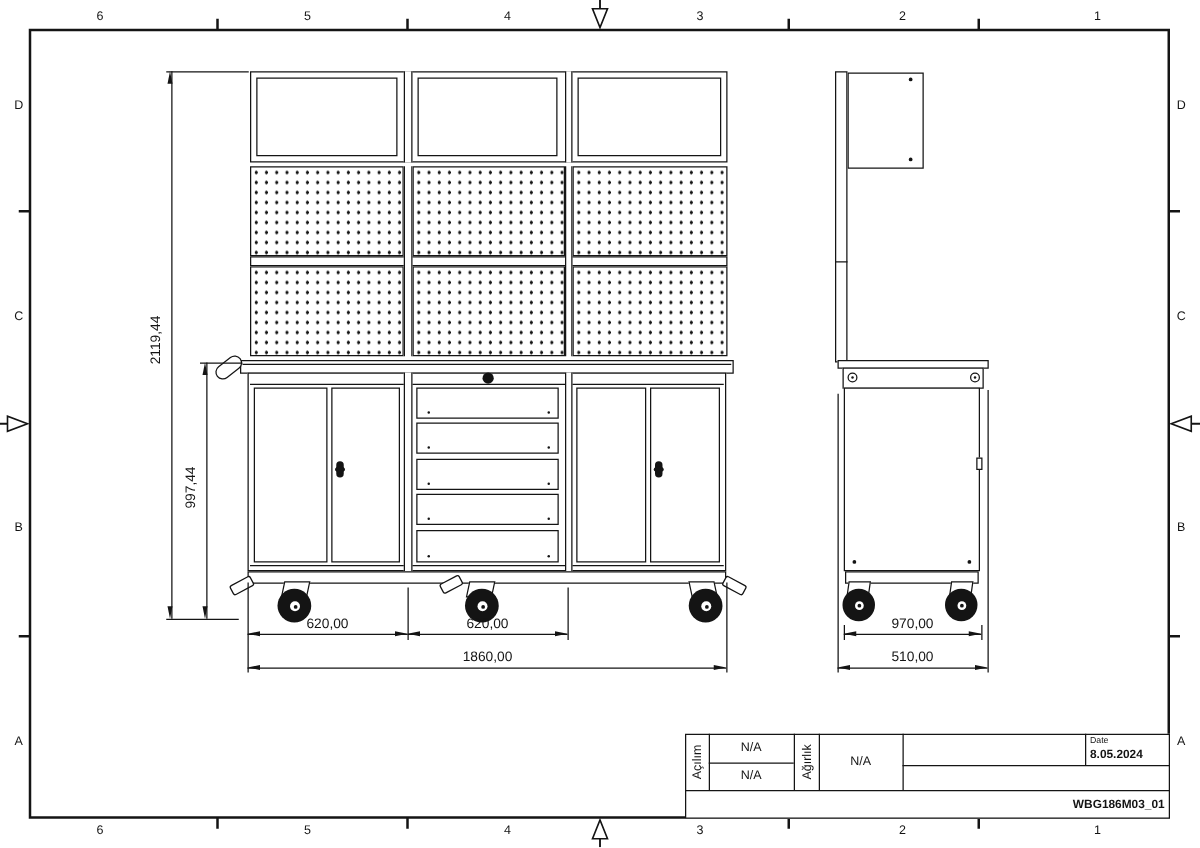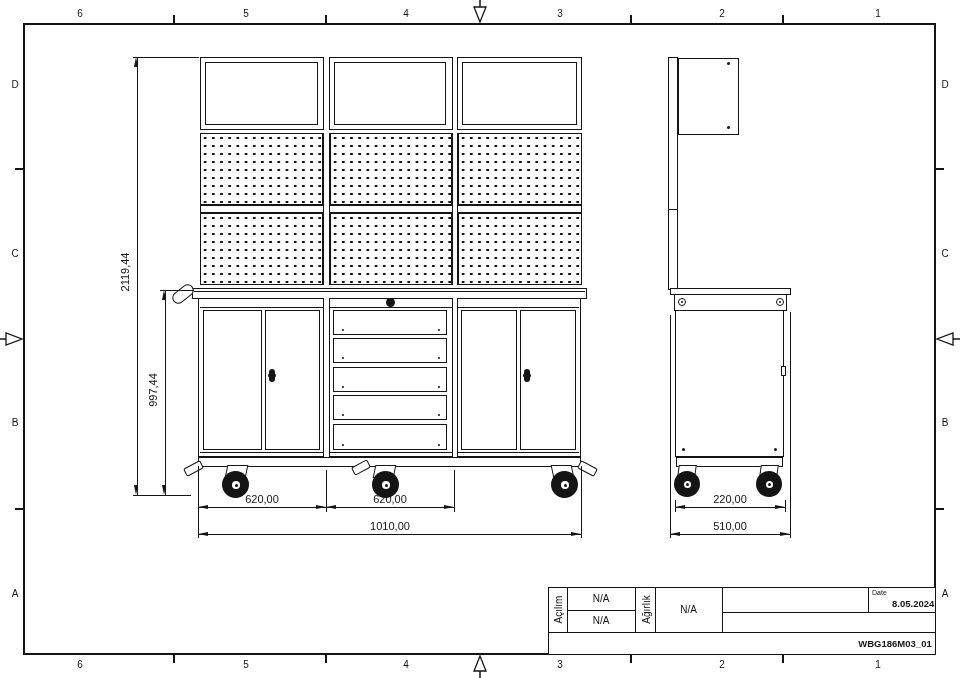--- a/index.html
+++ b/index.html
@@ -176,21 +176,21 @@
     <div class="t" style="left:202px;top:493px;width:120px;">620,00</div>
 
     <div class="ln" style="left:326px;top:507px;width:128px;height:1px;"></div>
     <div class="arw l" style="left:326px;top:505px;"></div>
     <div class="arw r" style="left:444px;top:505px;"></div>
     <div class="t" style="left:330px;top:493px;width:120px;">620,00</div>
 
     <div class="ln" style="left:198px;top:534px;width:383px;height:1px;"></div>
     <div class="arw l" style="left:198px;top:532px;"></div>
     <div class="arw r" style="left:571px;top:532px;"></div>
-    <div class="t" style="left:330px;top:520px;width:120px;">1010,00</div>
+    <div class="t" style="left:330px;top:520px;width:120px;">1860,00</div>
 
     <div class="ln" style="left:133px;top:56.5px;width:66px;height:1px;"></div>
     <div class="ln" style="left:160px;top:289.5px;width:34px;height:1px;"></div>
     <div class="ln" style="left:133px;top:494.5px;width:58px;height:1px;"></div>
 
     <div class="ln" style="left:136.5px;top:57px;width:1px;height:438px;"></div>
     <div class="arw u" style="left:134px;top:57px;"></div>
     <div class="arw d" style="left:134px;top:485px;"></div>
     <div class="t rot" style="left:90px;top:266px;width:70px;">2119,44</div>
 
@@ -229,21 +229,21 @@
     <div class="bracket" style="left:760px;top:465px;width:18px;height:12px;transform:skewX(-8deg);"></div>
     <div class="wheel" style="left:756px;top:471px;width:26px;height:26px;"></div>
     <div class="hub" style="left:766px;top:481px;width:7px;height:7px;"></div>
     <div class="dot" style="left:768px;top:483px;width:3px;height:3px;"></div>
 
     <div class="ln" style="left:674.5px;top:500px;width:1px;height:12px;"></div>
     <div class="ln" style="left:784.5px;top:500px;width:1px;height:12px;"></div>
     <div class="ln" style="left:675px;top:507px;width:110px;height:1px;"></div>
     <div class="arw l" style="left:675px;top:505px;"></div>
     <div class="arw r" style="left:775px;top:505px;"></div>
-    <div class="t" style="left:675px;top:493px;width:110px;">220,00</div>
+    <div class="t" style="left:675px;top:493px;width:110px;">970,00</div>
 
     <div class="ln" style="left:669.5px;top:315px;width:1px;height:223px;"></div>
     <div class="ln" style="left:789.5px;top:312px;width:1px;height:226px;"></div>
     <div class="ln" style="left:670px;top:534px;width:120px;height:1px;"></div>
     <div class="arw l" style="left:670px;top:532px;"></div>
     <div class="arw r" style="left:780px;top:532px;"></div>
     <div class="t" style="left:670px;top:520px;width:120px;">510,00</div>
   </div>
 
   <div>
@@ -256,17 +256,17 @@
     <div class="ln" style="left:567px;top:610px;width:68px;height:1px;"></div>
     <div class="ln" style="left:722px;top:612px;width:214px;height:1px;"></div>
     <div class="ln" style="left:548px;top:632px;width:388px;height:1px;"></div>
 
     <div class="t tb rot" style="left:538px;top:604px;width:40px;">Açılım</div>
     <div class="t tb" style="left:567px;top:593px;width:68px;">N/A</div>
     <div class="t tb" style="left:567px;top:615px;width:68px;">N/A</div>
     <div class="t tb rot" style="left:625px;top:604px;width:42px;">Ağırlık</div>
     <div class="t tb" style="left:655px;top:604px;width:67px;">N/A</div>
     <div class="t" style="left:872px;top:589px;width:40px;font-size:7px;line-height:8px;text-align:left;">Date</div>
-    <div class="t" style="left:872px;top:598px;width:62px;font-size:9.5px;text-align:left;font-weight:bold;margin-left:20px;">8.05.2024</div>
+    <div class="t" style="left:872px;top:598px;width:62px;font-size:9.5px;text-align:left;font-weight:bold;">8.05.2024</div>
     <div class="t" style="left:845px;top:638px;width:100px;font-size:9.5px;font-weight:bold;">WBG186M03_01</div>
   </div>
 
 </div>
 
 </body></html>

